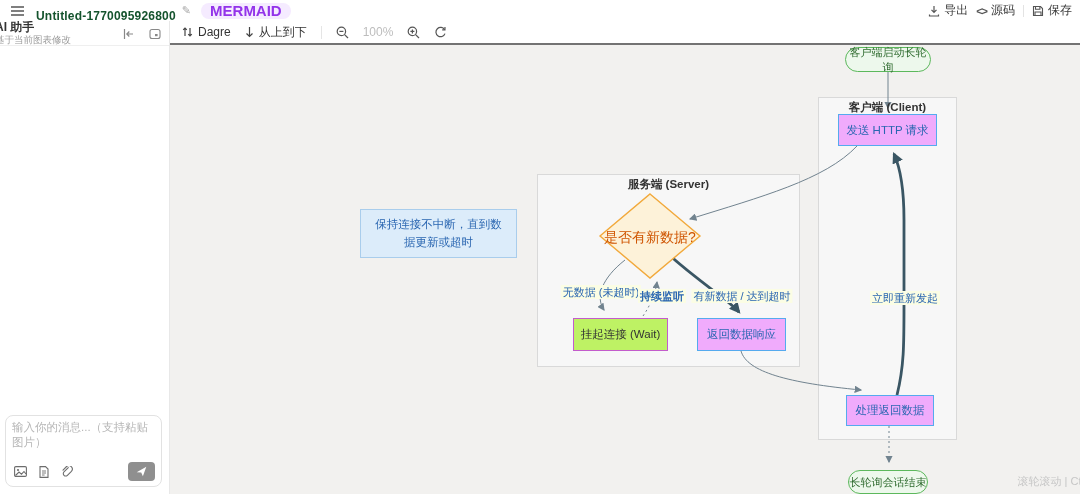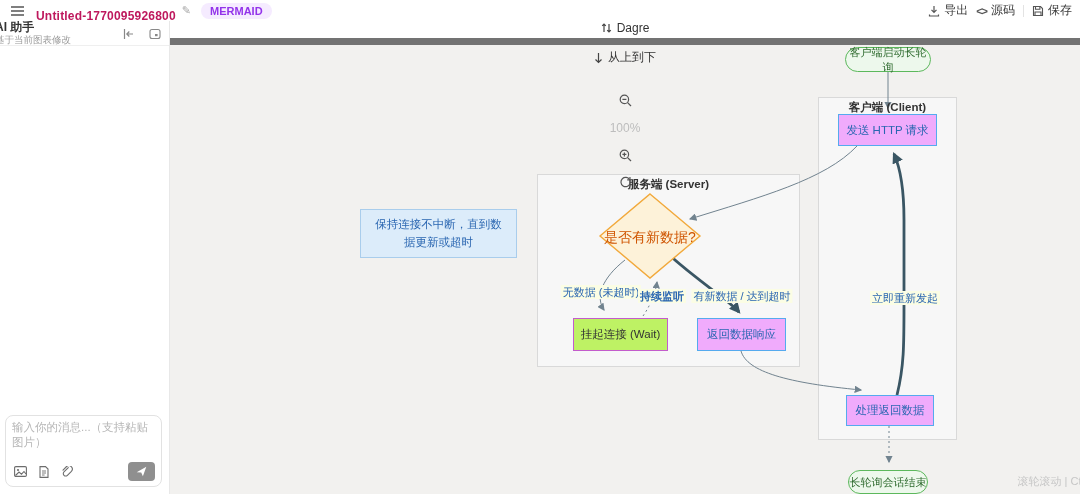--- a/index.html
+++ b/index.html
@@ -3,23 +3,23 @@
 <meta charset="utf-8">
 <style>
   * { margin:0; padding:0; box-sizing:border-box; }
   html,body { width:1080px; height:494px; overflow:hidden; background:#fff;
     font-family:"Liberation Sans","DejaVu Sans",sans-serif; }
 
   
   .topbar { position:absolute; left:0; top:0; width:1080px; height:21px;
     background:#fff; display:flex; align-items:center; padding:0 8px; z-index:30; }
   .hamburger { width:18px; height:16px; display:flex; align-items:center; justify-content:center; cursor:pointer; }
-  .doc-title { font-size:12px; font-weight:700; color:#be185d; margin-left:10px; letter-spacing:.2px;margin-top:10px; }
+  .doc-title { font-size:12px; font-weight:700; color:#14532d; margin-left:10px; letter-spacing:.2px;margin-top:10px; }
   .pencil { font-size:11px; color:#a8a8a8; margin-left:6px; }
-  .badge { margin-left:10px; font-size:11px; font-weight:600; color:#9333ea;
+  .badge { margin-left:10px; font-size:15px; font-weight:600; color:#9333ea;
     background:#f5ebff; border-radius:10px; padding:2px 9px; line-height:12px; }
   .topbar-right { margin-left:auto; display:flex; align-items:center; gap:8px; font-size:12px; color:#3a3a3a; }
   .tb-btn { display:flex; align-items:center; gap:4px; cursor:pointer; }
   .tb-divider { width:1px; height:12px; background:#e3e3e3; }
   .code-glyph { font-size:11px; font-weight:700; color:#555; letter-spacing:-1px; }
 
   
   .sidebar { position:absolute; left:0; top:21px; width:170px; height:473px;
     background:#fff; border-right:1px solid #e8e8e8; z-index:20; }
   .sb-header { height:25px; border-bottom:1px solid #efefef; padding:3px 8px 2px 0;
@@ -34,21 +34,21 @@
     border:1px solid #e2e2e2; border-radius:8px; background:#fff; padding:4px 6px 4px 6px; }
   .sb-inputbox textarea { width:100%; height:34px; border:none; outline:none; resize:none;
     font-family:inherit; font-size:11.5px; color:#333; background:transparent; }
   .sb-inputbox textarea::placeholder { color:#b6b6b6; }
   .sb-attach-row { position:absolute; left:8px; right:6px; bottom:5px; display:flex; align-items:center; gap:12px; }
   .send-btn { margin-left:auto; width:27px; height:19px; background:#8f8f8f; border-radius:4px;
     display:flex; align-items:center; justify-content:center; cursor:pointer; }
 
   
   .dtoolbar { position:absolute; left:170px; top:21px; width:910px; height:24px; background:#fff;
-    border-bottom:7px solid #737373; display:flex; align-items:center; gap:14px; padding:0 12px; z-index:25;flex-direction:column; }
+    border-bottom:2px solid #737373; display:flex; align-items:center; gap:14px; padding:0 12px; z-index:25; }
   .dt-btn { display:flex; align-items:center; gap:5px; font-size:12px; color:#333; cursor:pointer; }
   .dt-divider { width:1px; height:13px; background:#e5e5e5; }
   .zoom-pct { font-size:12px; color:#bdbdbd; }
   .icon-btn { display:flex; align-items:center; cursor:pointer; }
 
   
   .canvas { position:absolute; left:170px; top:45px; width:910px; height:449px;
     background:#f2f1ef; z-index:10; }
   .edges { position:absolute; left:0; top:0; }
 

